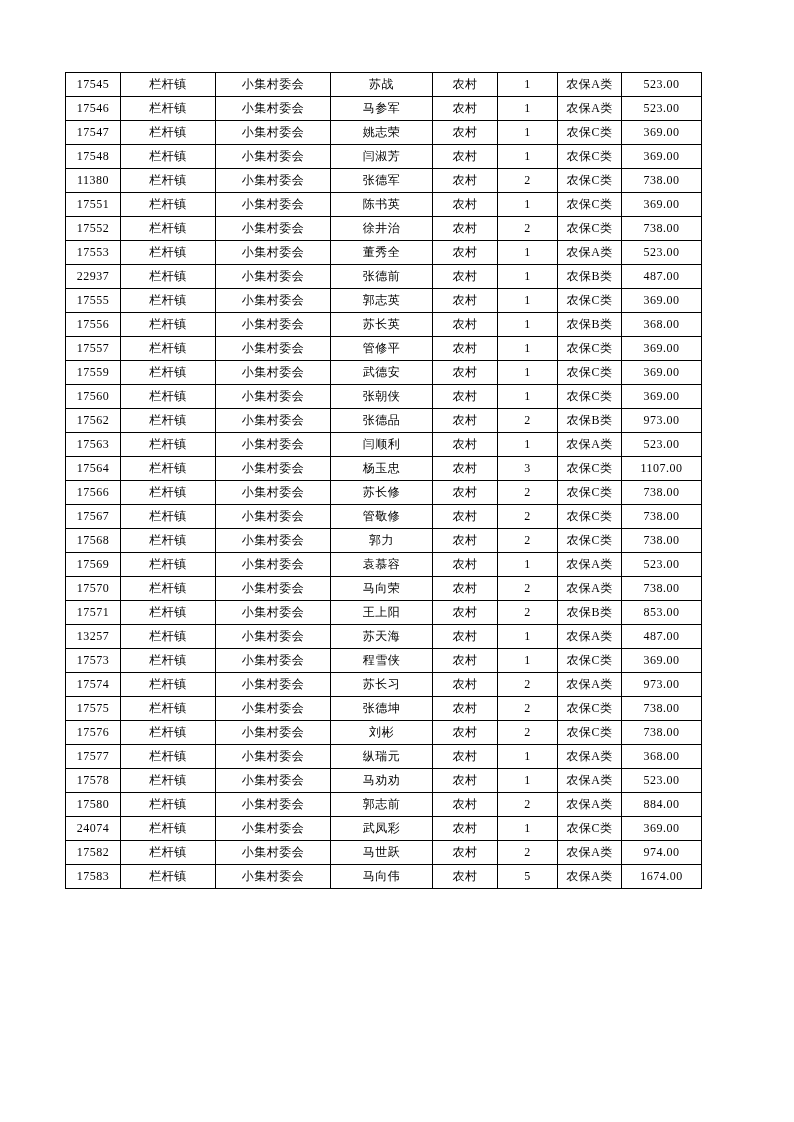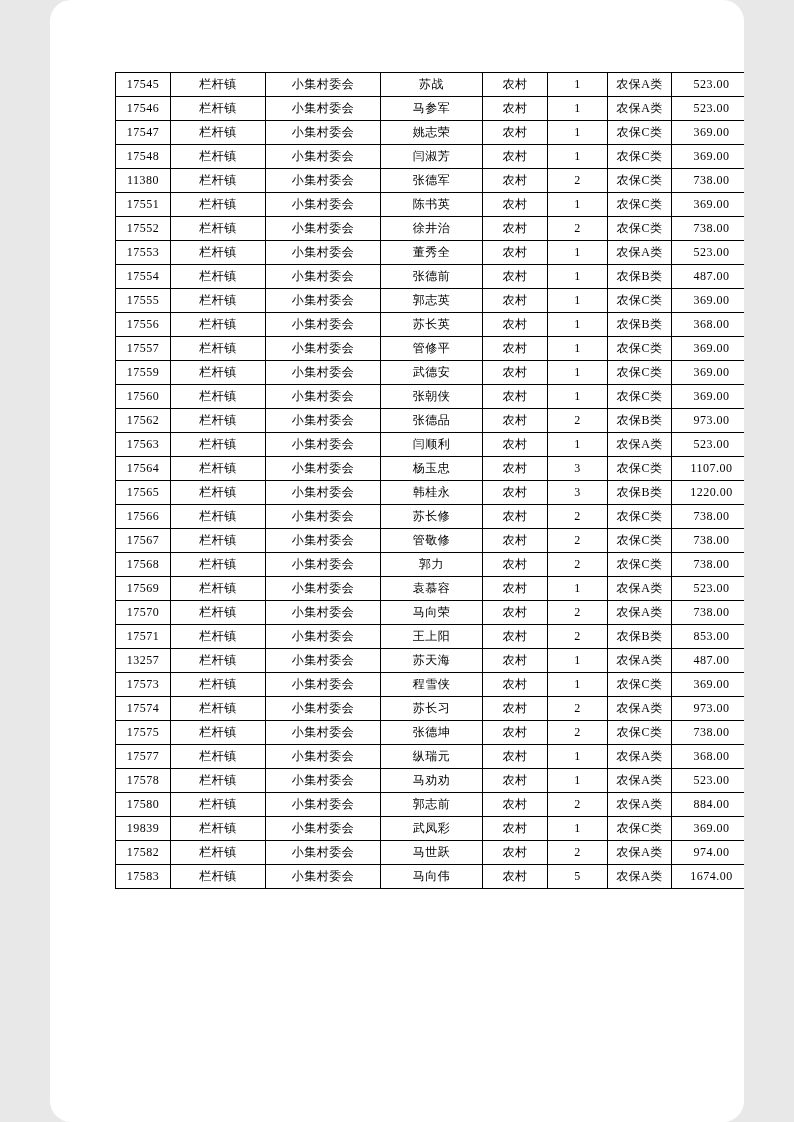--- a/index.html
+++ b/index.html
@@ -2,28 +2,27 @@
 <html><head>
 <meta charset="utf-8">
 <style>
   html, body {
     margin: 0;
     padding: 0;
     background: #e8e8e8;
   }
   .page {
     position: relative;
-    width: 694px;
+    width: 794px;
     height: 1122px;
     margin: 0 auto;
     background: #ffffff;
     font-family: "Liberation Serif", "DejaVu Serif", serif;
     color: #000000;
     overflow: hidden;
-    border-radius: 21px;
   }
   table.roster {
     position: absolute;
     left: 65px;
     top: 72px;
     width: 636px;
     border-collapse: collapse;
     table-layout: fixed;
     font-size: 12px;
   }
@@ -142,21 +141,21 @@
           <td class="num">17553</td>
           <td>栏杆镇</td>
           <td>小集村委会</td>
           <td>董秀全</td>
           <td>农村</td>
           <td class="num">1</td>
           <td>农保A类</td>
           <td class="num amount">523.00</td>
         </tr>
         <tr>
-          <td class="num">17554</td>
+          <td class="num">22937</td>
           <td>栏杆镇</td>
           <td>小集村委会</td>
           <td>张德前</td>
           <td>农村</td>
           <td class="num">1</td>
           <td>农保B类</td>
           <td class="num amount">487.00</td>
         </tr>
         <tr>
           <td class="num">17555</td>
@@ -232,30 +231,20 @@
           <td class="num">17564</td>
           <td>栏杆镇</td>
           <td>小集村委会</td>
           <td>杨玉忠</td>
           <td>农村</td>
           <td class="num">3</td>
           <td>农保C类</td>
           <td class="num amount">1107.00</td>
         </tr>
         <tr>
-          <td class="num">17565</td>
-          <td>栏杆镇</td>
-          <td>小集村委会</td>
-          <td>韩桂永</td>
-          <td>农村</td>
-          <td class="num">3</td>
-          <td>农保B类</td>
-          <td class="num amount">1220.00</td>
-        </tr>
-        <tr>
           <td class="num">17566</td>
           <td>栏杆镇</td>
           <td>小集村委会</td>
           <td>苏长修</td>
           <td>农村</td>
           <td class="num">2</td>
           <td>农保C类</td>
           <td class="num amount">738.00</td>
         </tr>
         <tr>
@@ -342,20 +331,30 @@
           <td class="num">17575</td>
           <td>栏杆镇</td>
           <td>小集村委会</td>
           <td>张德坤</td>
           <td>农村</td>
           <td class="num">2</td>
           <td>农保C类</td>
           <td class="num amount">738.00</td>
         </tr>
         <tr>
+          <td class="num">17576</td>
+          <td>栏杆镇</td>
+          <td>小集村委会</td>
+          <td>刘彬</td>
+          <td>农村</td>
+          <td class="num">2</td>
+          <td>农保C类</td>
+          <td class="num amount">738.00</td>
+        </tr>
+        <tr>
           <td class="num">17577</td>
           <td>栏杆镇</td>
           <td>小集村委会</td>
           <td>纵瑞元</td>
           <td>农村</td>
           <td class="num">1</td>
           <td>农保A类</td>
           <td class="num amount">368.00</td>
         </tr>
         <tr>
@@ -372,21 +371,21 @@
           <td class="num">17580</td>
           <td>栏杆镇</td>
           <td>小集村委会</td>
           <td>郭志前</td>
           <td>农村</td>
           <td class="num">2</td>
           <td>农保A类</td>
           <td class="num amount">884.00</td>
         </tr>
         <tr>
-          <td class="num">19839</td>
+          <td class="num">24074</td>
           <td>栏杆镇</td>
           <td>小集村委会</td>
           <td>武凤彩</td>
           <td>农村</td>
           <td class="num">1</td>
           <td>农保C类</td>
           <td class="num amount">369.00</td>
         </tr>
         <tr>
           <td class="num">17582</td>

